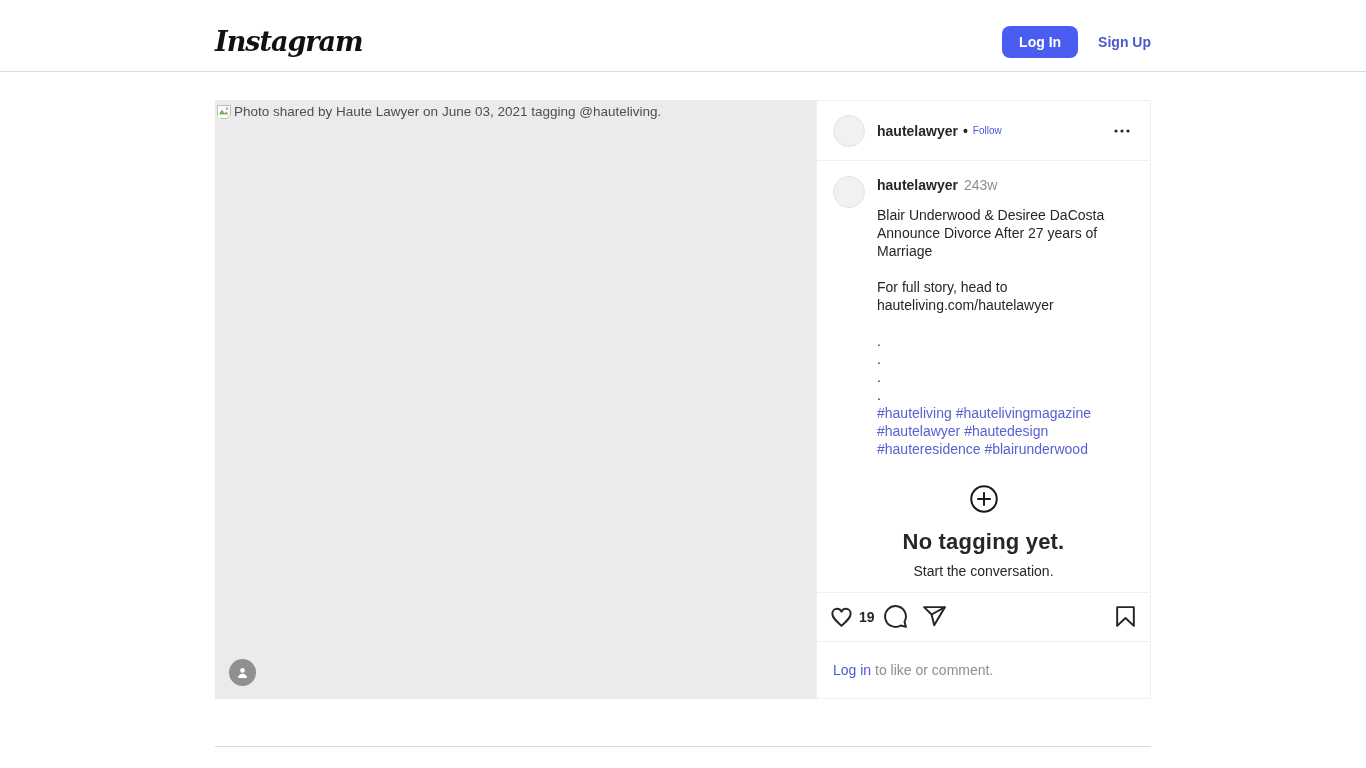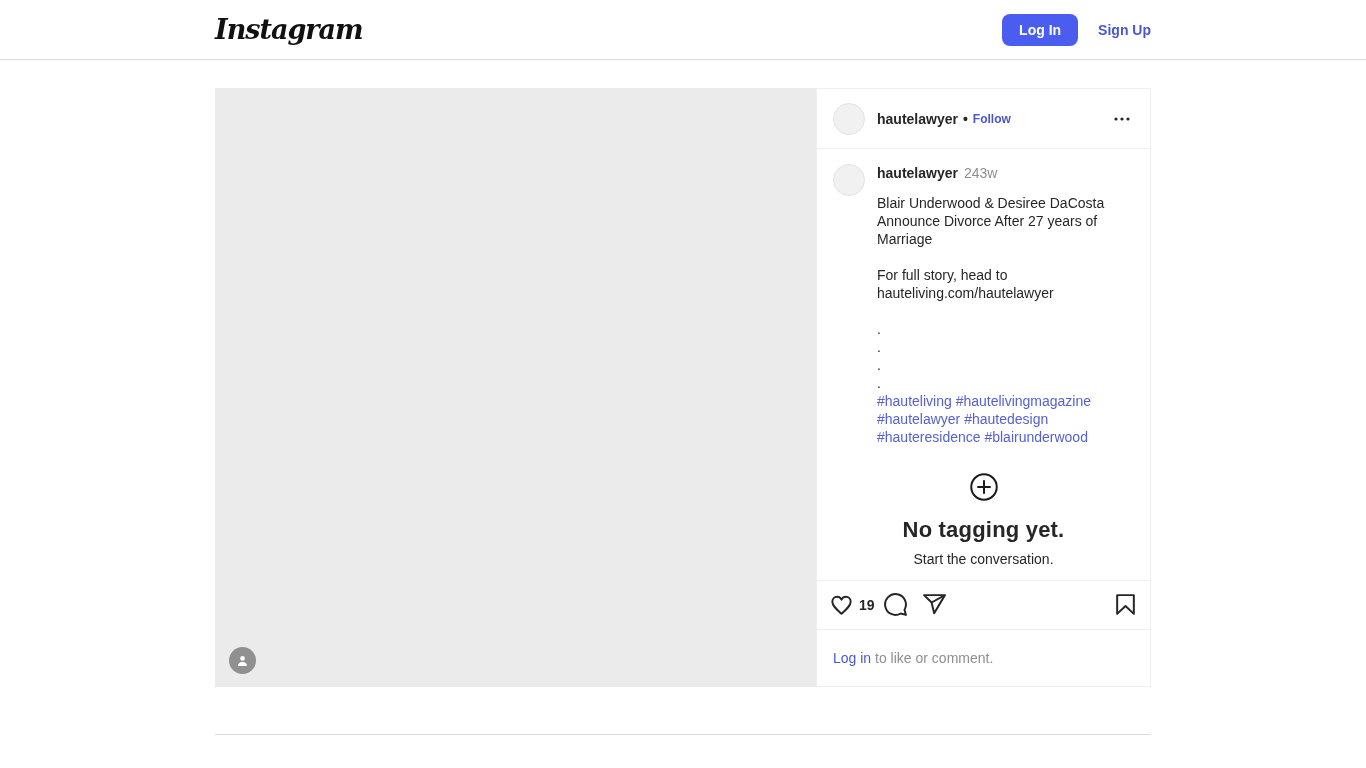--- a/index.html
+++ b/index.html
@@ -10,21 +10,21 @@
   html,body{background:#fff;}
   body{
     width:1366px;height:768px;overflow:hidden;
     font-family:"Liberation Sans","DejaVu Sans",sans-serif;
     color:var(--text);font-size:14px;
   }
   a{text-decoration:none;cursor:pointer;}
 
   
   .top-header{height:60px;border-bottom:1px solid var(--border);background:#fff;}
-  .header-inner{width:936px;height:100%;margin:0 auto;display:flex;align-items:center;justify-content:space-between;}
+  .header-inner{width:936px;height:100%;margin:12px auto;display:flex;align-items:center;justify-content:space-between;}
   .logo{
     font-family:"DejaVu Serif","Liberation Serif",serif;
     font-style:italic;font-weight:700;font-size:27px;letter-spacing:-1px;color:#111;cursor:pointer;
   }
   .auth{display:flex;align-items:center;gap:20px;}
   .login-btn{
     background:var(--accent);color:#fff;border:none;border-radius:8px;
     font-family:inherit;font-size:14px;font-weight:700;padding:8px 17px;cursor:pointer;
   }
   .signup{color:var(--link);font-size:14px;font-weight:700;}
@@ -41,21 +41,21 @@
     background:rgba(70,70,70,.55);display:flex;align-items:center;justify-content:center;cursor:pointer;
   }
 
   .panel{flex:1;display:flex;flex-direction:column;background:#fff;border:1px solid var(--border-light);border-left:1px solid var(--border-light);}
   .avatar{border-radius:50%;background:#f1f1f2;border:1px solid #e3e3e6;flex:0 0 auto;cursor:pointer;}
   .avatar-32{width:32px;height:32px;}
   .panel-header{height:60px;min-height:60px;display:flex;align-items:center;padding:0 16px;border-bottom:1px solid var(--border-light);}
   .username{font-weight:700;color:var(--text);font-size:14px;}
   .panel-header .username{margin-left:12px;}
   .dot{margin:0 5px;color:var(--text);font-weight:700;}
-  .follow{color:var(--link);font-weight:700;font-size:12px;}
+  .follow{color:var(--link);font-weight:400;font-size:10px;}
   .more{margin-left:auto;cursor:pointer;display:flex;align-items:center;}
 
   .comments{flex:1;padding:15px 16px 0;overflow:hidden;}
   .caption-row{display:flex;}
   .caption-body{margin-left:12px;line-height:18px;font-size:14px;}
   .age{color:var(--muted);margin-left:6px;}
   .caption-text{white-space:pre-line;margin-top:12px;}
   .hashtags{color:var(--hashtag);}
   .hashtags a{color:var(--hashtag);}
   .empty-state{text-align:center;margin-top:26px;}
@@ -85,20 +85,29 @@
       <button class="login-btn">Log In</button>
       <a class="signup">Sign Up</a>
     </div>
   </div>
 </header>
 
 <main>
   <article class="post">
 
     <div class="media">
+      <div class="alt-wrap">
+        <svg class="broken-icon" width="16" height="16" viewBox="0 0 16 16">
+          <path d="M1.5 1.5h13v9.5l-3.5 3.5h-6l-1-1.5-2.5 1z" fill="#fdfdfd" stroke="#bdbdbd" stroke-width="1"></path>
+          <polygon points="3,10 6,5.5 8.5,9.2 10,7.5 12.5,10.5 3,10.5" fill="#79b565"></polygon>
+          <circle cx="11" cy="4.6" r="1.4" fill="#9fb9d0"></circle>
+          <polygon points="1.5,11.5 4,10.5 5,13 3,14.5 1.5,13.5" fill="#ffffff"></polygon>
+        </svg>
+        <span class="alt-text">Photo shared by Haute Lawyer on June 03, 2021 tagging @hauteliving.</span>
+      </div>
       <div class="tag-badge">
         <svg width="15" height="15" viewBox="0 0 24 24" fill="#ffffff">
           <circle cx="12" cy="8.6" r="3.7"></circle>
           <path d="M4.8 19.6c.9-3.7 3.7-5.6 7.2-5.6s6.3 1.9 7.2 5.6a.8.8 0 0 1-.8 1H5.6a.8.8 0 0 1-.8-1z"></path>
         </svg>
       </div>
     </div>
 
     <div class="panel">
 

